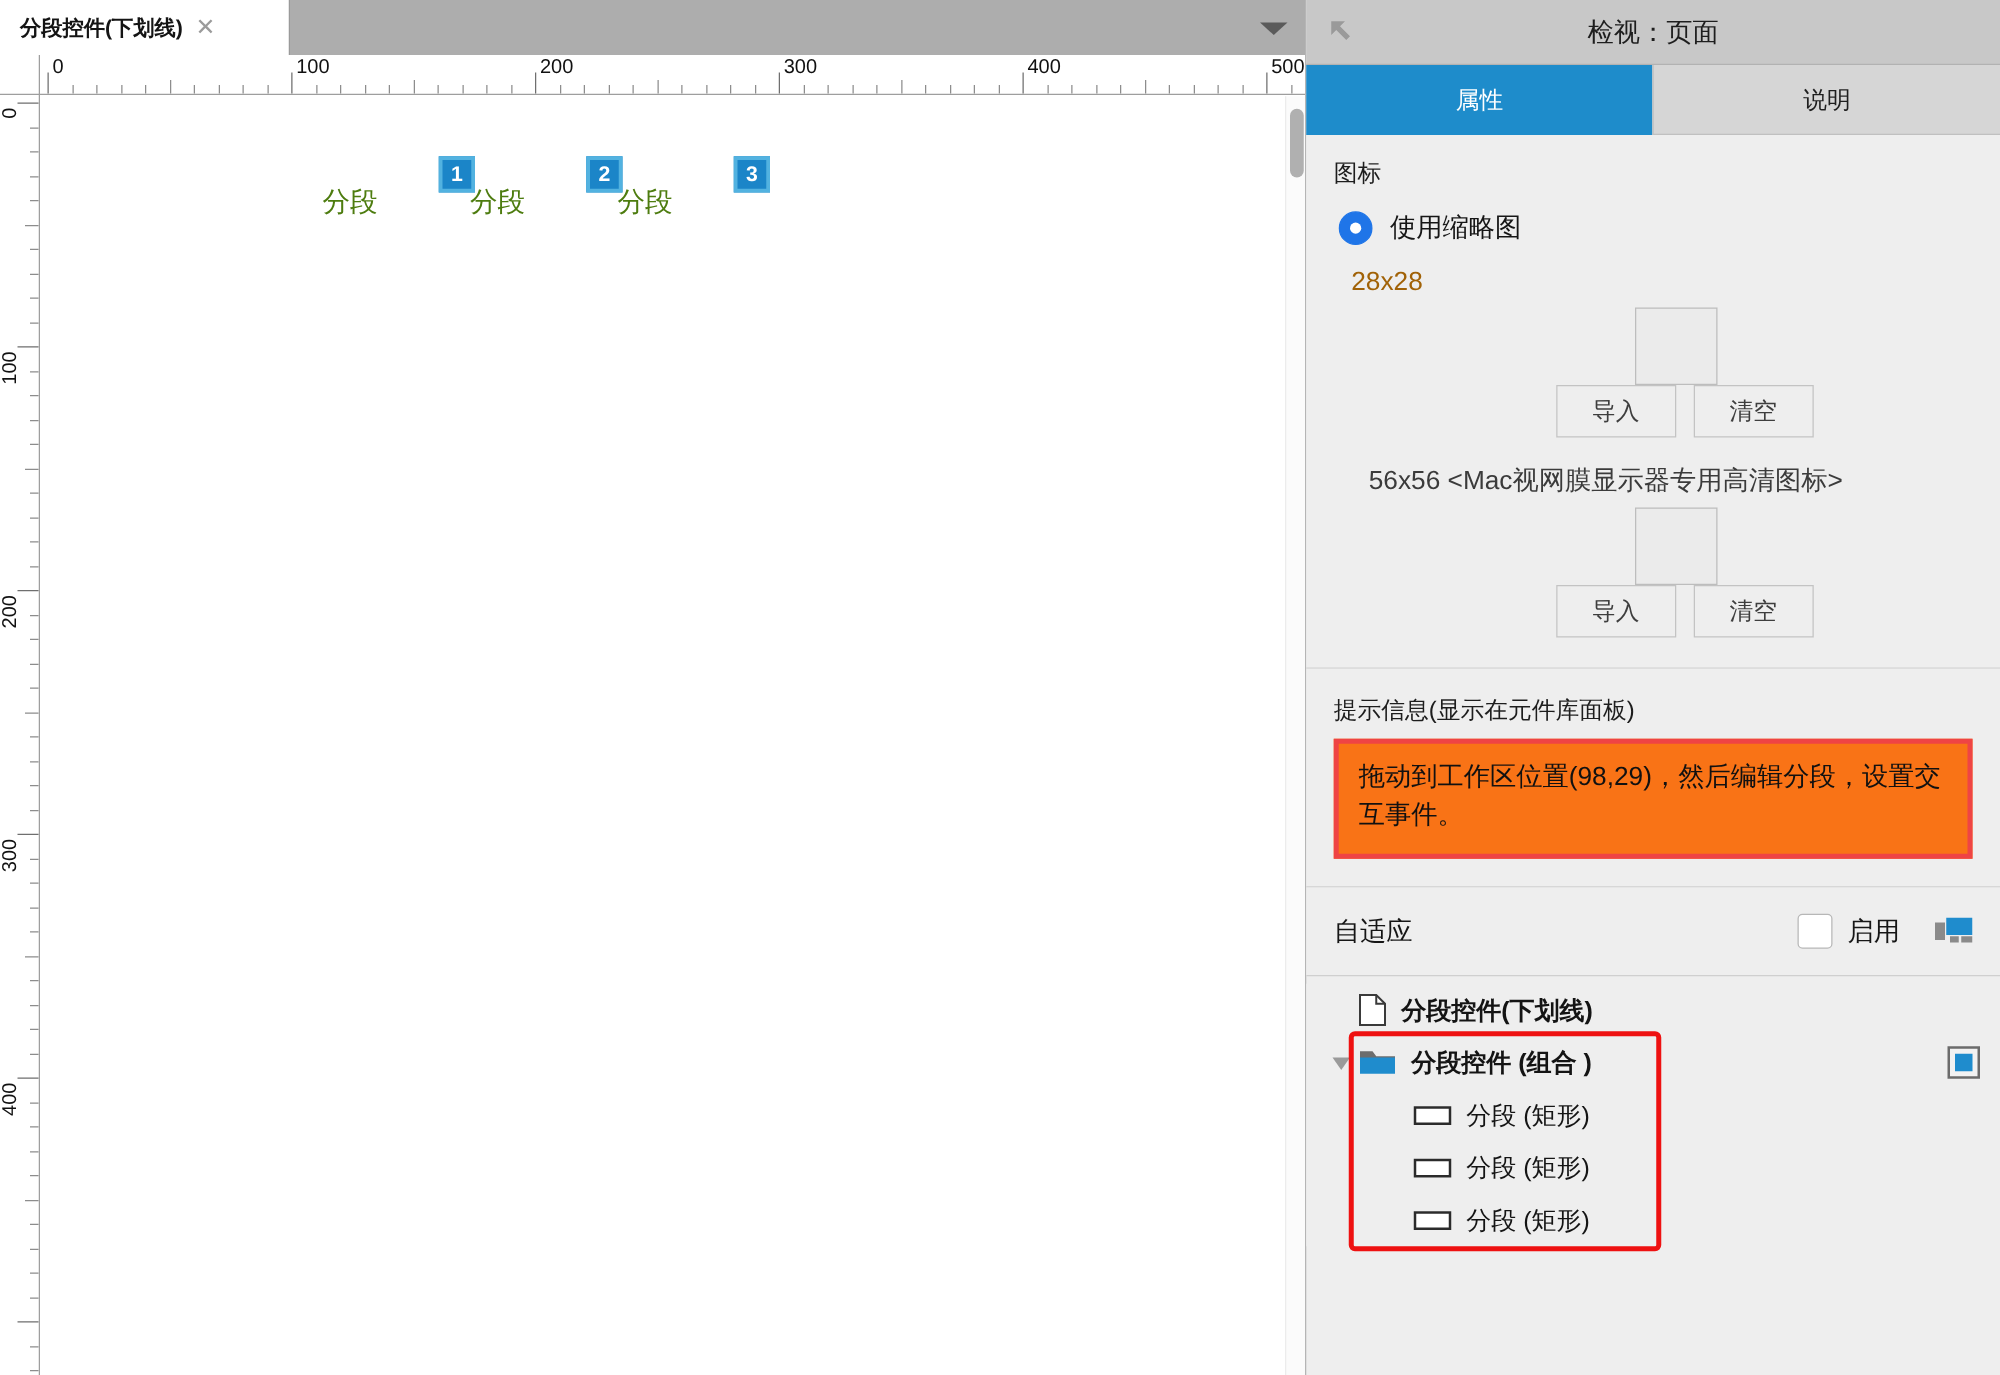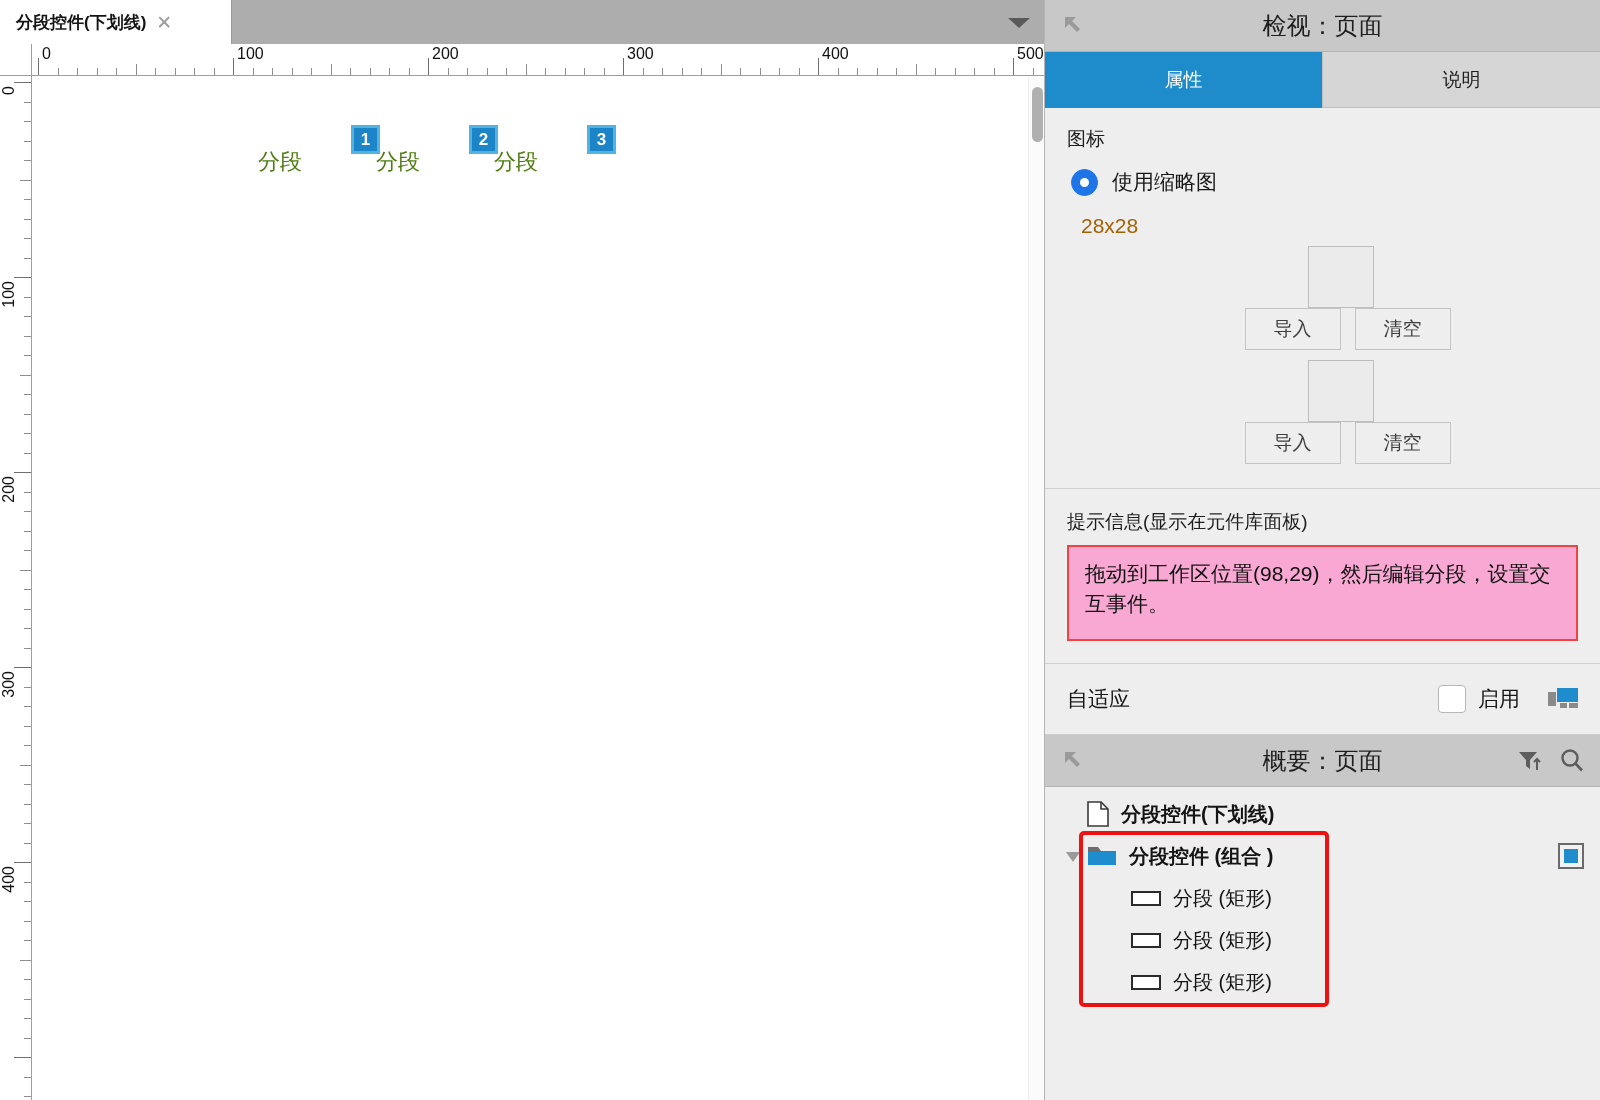--- a/index.html
+++ b/index.html
@@ -127,21 +127,21 @@
     position: absolute; left: 1044px; top: 0; width: 556px; height: 1100px;
     background: #eeeeee;
     border-left: 1px solid #b5b5b5;
   }
   .panel-header {
     position: relative; height: 52px; background: #c8c8c8;
     display: flex; align-items: center; justify-content: center;
     border-bottom: 1px solid #b2b2b2;
   }
   .panel-header .ph-title {
-    font-size: 24px; color: #1e1e1e;
+    font-size: 21px; color: #1e1e1e;
   }
   .collapse-arrow {
     position: absolute; left: 18px; top: 15px;
     width: 22px; height: 22px; cursor: pointer;
   }
   .hdr-icons { position: absolute; right: 14px; top: 12px; display: flex; gap: 16px; }
   .hdr-icons .ic { width: 27px; height: 27px; cursor: pointer; }
 
   
   #insp-tabs { display: flex; height: 56px; }
@@ -186,21 +186,21 @@
     margin-left: 14px; width: 96px; height: 42px;
     background: #eeeeee; border: 1px solid #c3c3c3;
     display: flex; align-items: center; justify-content: center;
     font-size: 19px; color: #3e3e3e; cursor: pointer;
   }
   .iconrow .btns { display: flex; align-items: center; }
 
   .tip-title { font-size: 19px; color: #1d1d1d; padding: 20px 0 10px 22px; }
   .tip-box {
     margin: 0 22px 22px 22px; height: 96px;
-    background: #f9a8d4; border: 2px solid #ef4444;
+    background: #f97316; border: 4px solid #ef4444;
     padding: 12px 16px;
     font-size: 21px; color: #111; line-height: 1.42;
     overflow: hidden;
   }
 
   .adapt-row {
     display: flex; align-items: center; height: 70px; padding: 0 22px 0 22px;
   }
   .adapt-row .alabel { font-size: 21px; color: #161616; }
   .adapt-row .spacer { flex: 1; }
@@ -430,20 +430,21 @@
 
       <div class="size-caption">28x28</div>
       <div class="iconrow">
         <div class="icon-well"></div>
         <div class="btns">
           <div class="icon-btn">导入</div>
           <div class="icon-btn">清空</div>
         </div>
       </div>
 
+      <div class="size-caption dark" style="padding-left:50px;">56x56 &lt;Mac视网膜显示器专用高清图标&gt;</div>
       <div class="iconrow" style="padding-bottom:24px;">
         <div class="icon-well"></div>
         <div class="btns">
           <div class="icon-btn">导入</div>
           <div class="icon-btn">清空</div>
         </div>
       </div>
     </div>
 
     <div class="section">
@@ -461,42 +462,20 @@
           <svg width="30" height="22" viewBox="0 0 30 22">
             <rect x="0" y="4" width="8" height="14" fill="#8a8a8a"></rect>
             <rect x="9" y="0" width="21" height="14" fill="#1f8ccd"></rect>
             <rect x="12" y="15" width="7" height="5" fill="#8a8a8a"></rect>
             <rect x="21" y="15" width="9" height="5" fill="#8a8a8a"></rect>
           </svg>
         </span>
       </div>
     </div>
 
-    <div class="panel-header">
-      <span class="collapse-arrow">
-        <svg width="22" height="22" viewBox="0 0 22 22">
-          <path d="M2 2 L2 13 L6 9 L14 17 L17 14 L9 6 L13 2 Z" fill="#9a9a9a"></path>
-        </svg>
-      </span>
-      <span class="ph-title">概要：页面</span>
-      <span class="hdr-icons">
-        <span class="ic">
-          <svg width="27" height="27" viewBox="0 0 27 27">
-            <path d="M3 5 H21 L14 13 V22 L10 19 V13 Z" fill="#5d5d5d"></path>
-            <path d="M21 23 V12 M18 15 L21 12 L24 15" stroke="#5d5d5d" stroke-width="2" fill="none"></path>
-          </svg>
-        </span>
-        <span class="ic">
-          <svg width="27" height="27" viewBox="0 0 27 27">
-            <circle cx="11" cy="11" r="7.5" stroke="#5d5d5d" stroke-width="2.4" fill="none"></circle>
-            <line x1="16.5" y1="16.5" x2="23" y2="23.5" stroke="#5d5d5d" stroke-width="2.6"></line>
-          </svg>
-        </span>
-      </span>
-    </div>
 
     <div id="outline">
 
       <div class="tree-row" style="margin-top:6px;">
         <span class="tw-space"></span>
         <span class="ic-page">
           <svg width="22" height="26" viewBox="0 0 22 26">
             <path d="M1 1 H14 L21 8 V25 H1 Z" fill="#ffffff" stroke="#3a3a3a" stroke-width="1.6"></path>
             <path d="M14 1 V8 H21" fill="none" stroke="#3a3a3a" stroke-width="1.6"></path>
           </svg>

